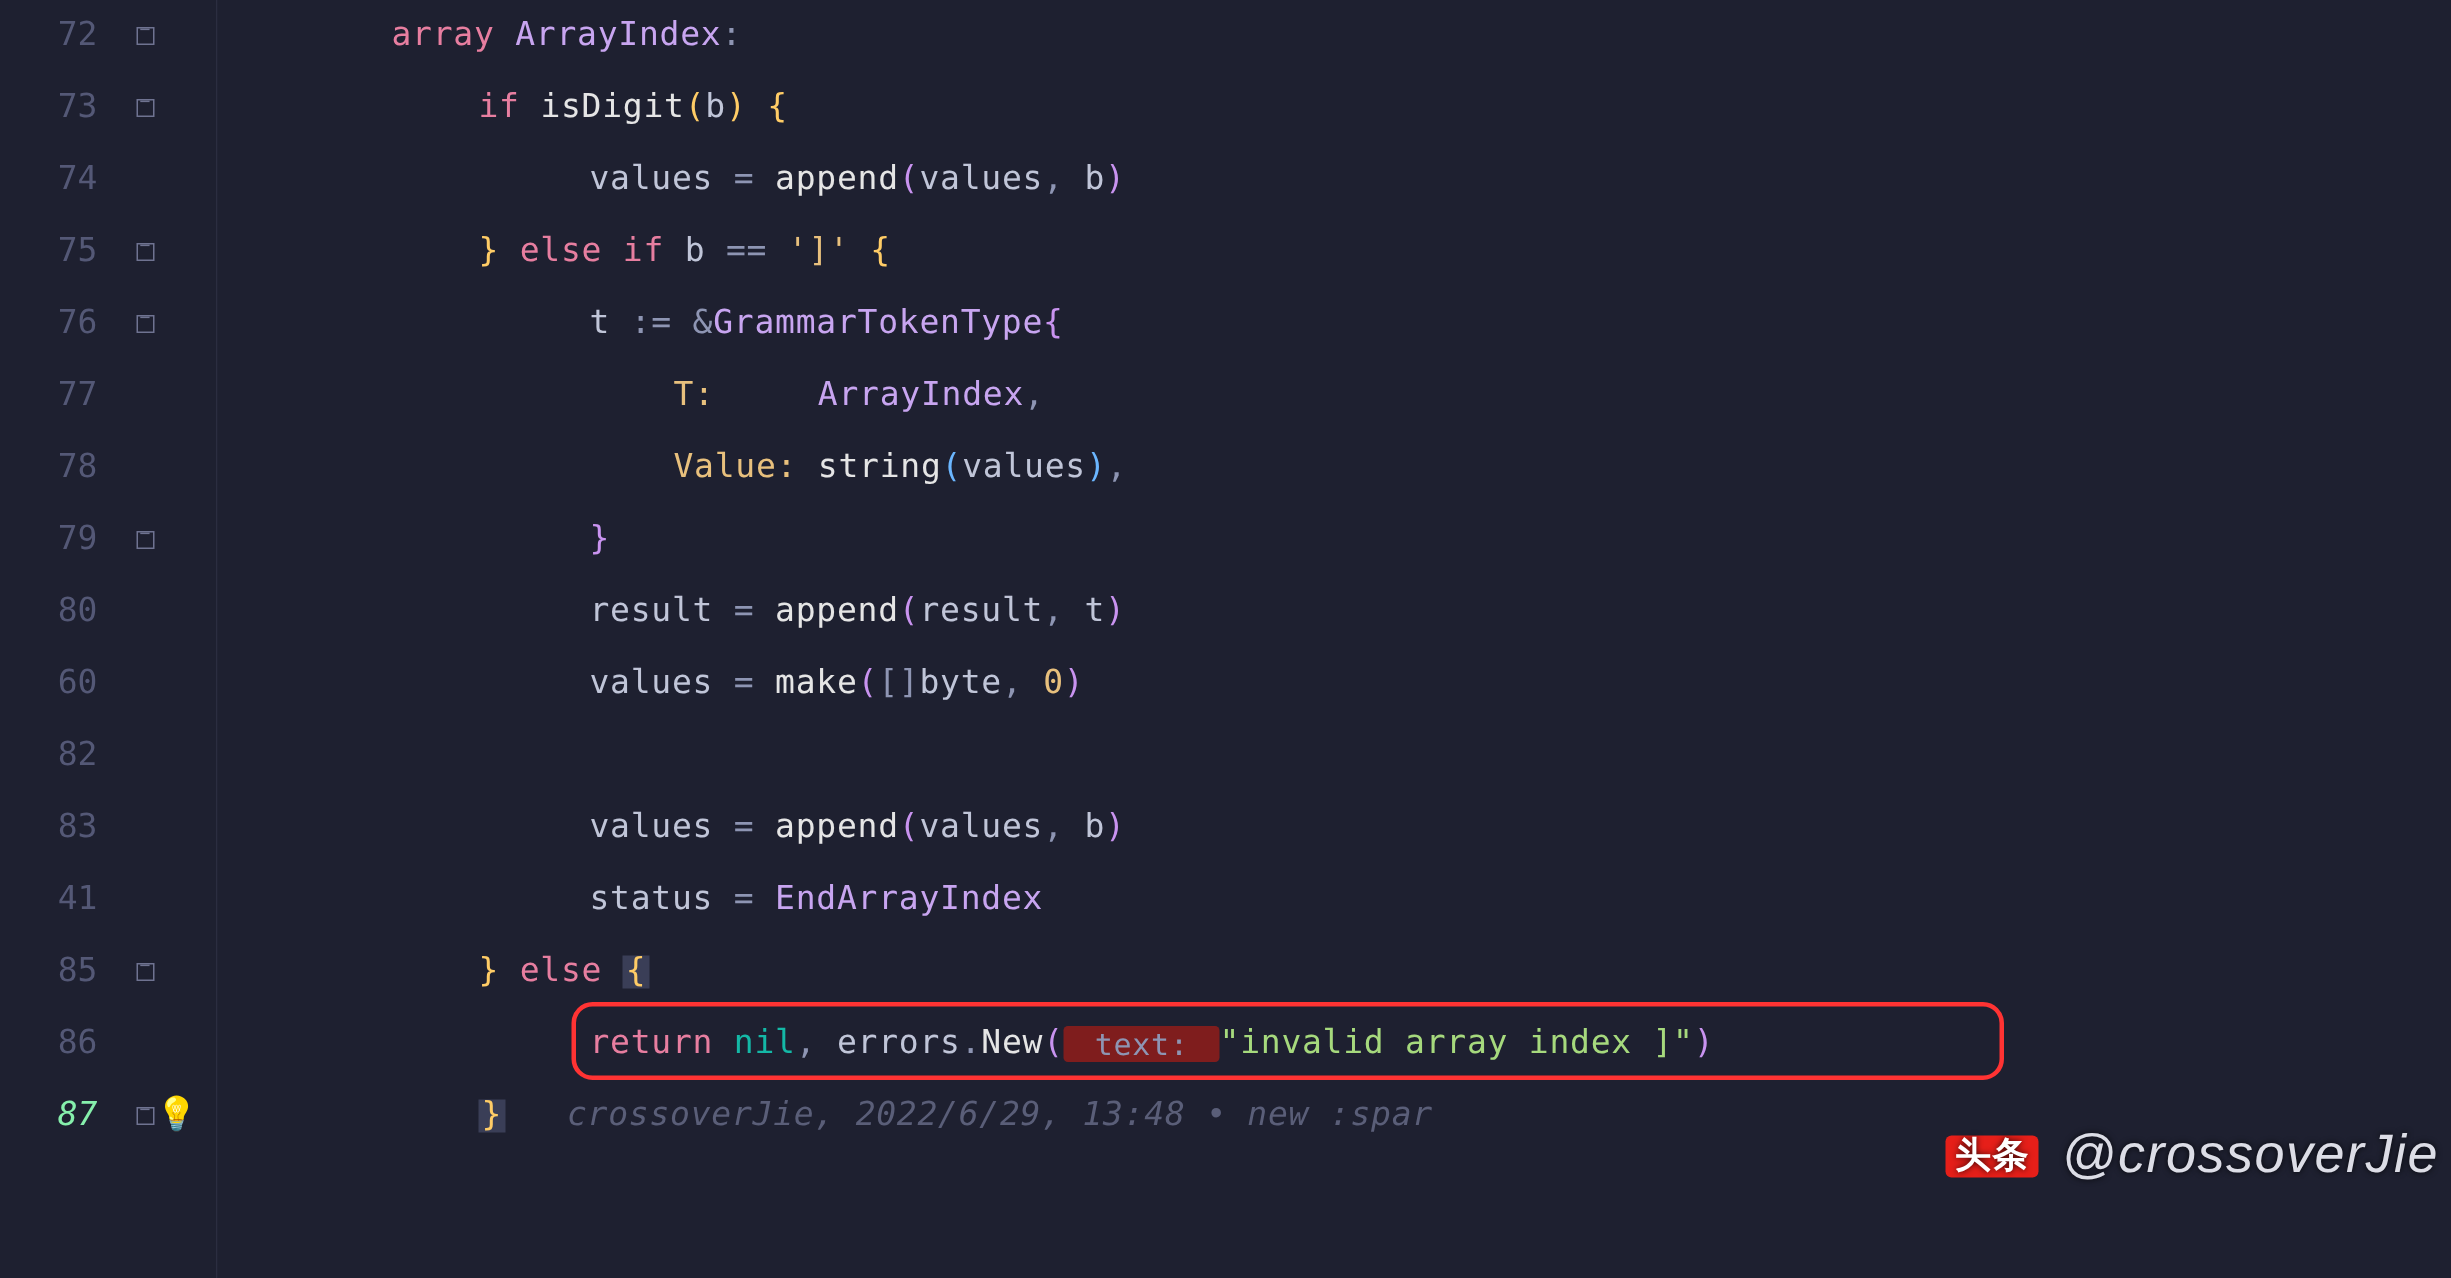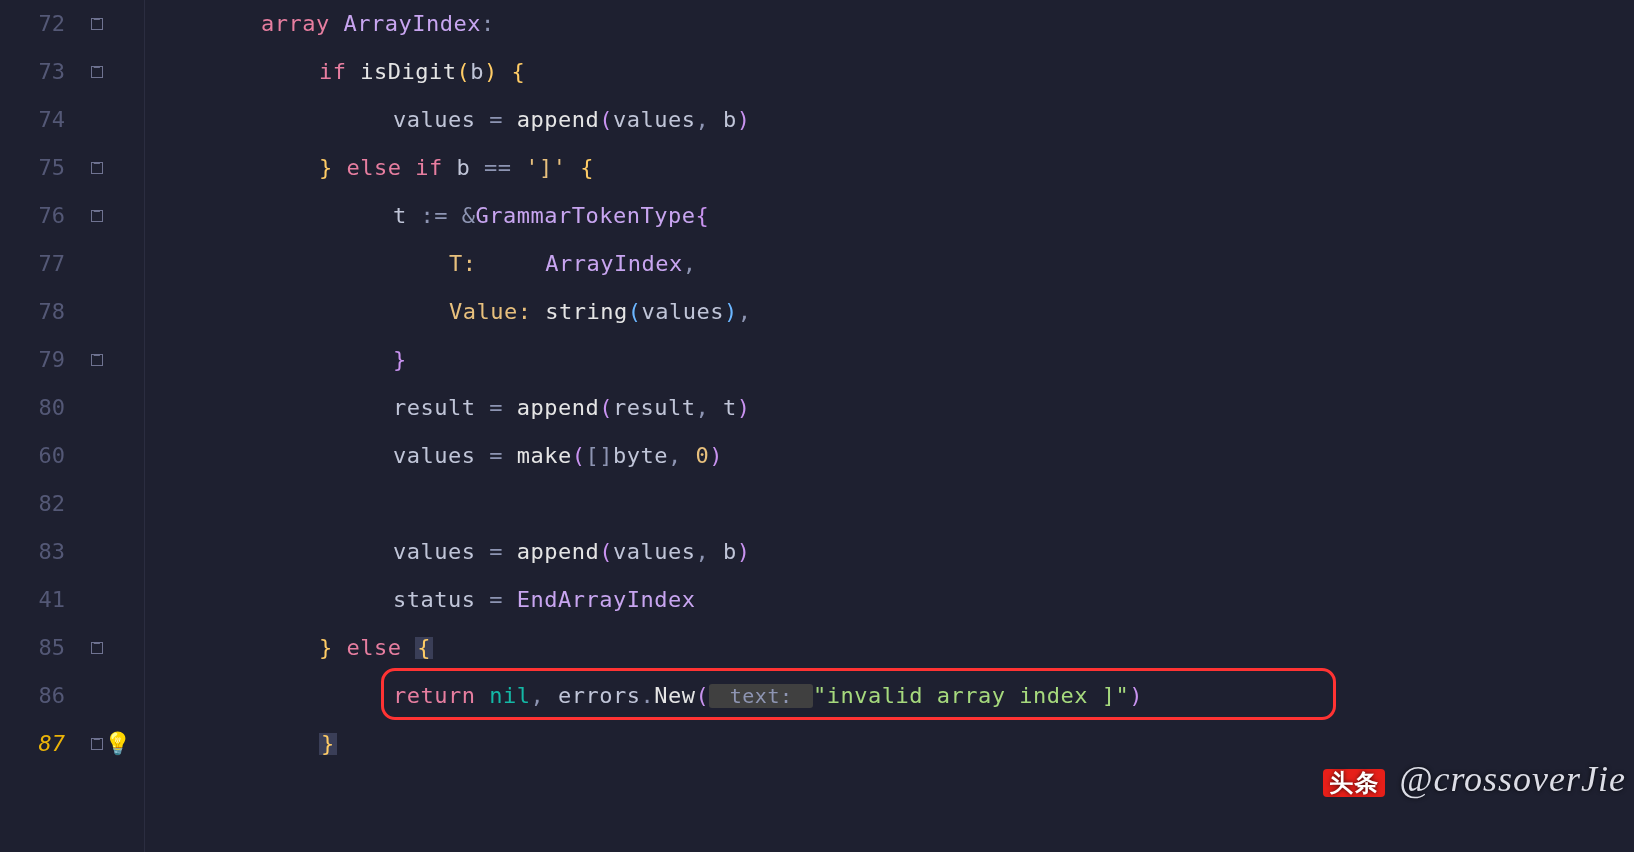--- a/index.html
+++ b/index.html
@@ -28,21 +28,21 @@
   .gutter-line {
     height: 48px;
     display: flex;
     align-items: center;
     justify-content: flex-end;
     color: #545876;
     padding-right: 20px;
     font-size: 22px;
   }
   .gutter-line.modified {
-    color: #eab308;
+    color: #86efac;
     font-style: italic;
   }
   .fold-gutter {
     width: 60px;
     background: #1e2030;
     flex-shrink: 0;
     position: relative;
     border-right: 1px solid #2b2d40;
   }
   .fold-line {
@@ -91,21 +91,21 @@
   .punc { color: #8e95b3; }
   .op { color: #8e95b3; }
   .prop { color: #e8c07d; }      
   .ident { color: #c0c5d8; }     
   .amp { color: #8e95b3; }
   .rune { color: #e8c07d; }      
   .num { color: #e8c07d; }       
   .nil { color: #14b8a6; }       
   .str { color: #a6d97d; }      
   .hint-box {
-    background: #404040;
+    background: #7f1d1d;
     border-radius: 3px;
     padding: 2px 8px;
     color: #8e95b3;
     font-size: 20px;
   }
   .annotation { color: #5a5e78; font-style: italic; }
   .brace1 { color: #ffcc66; }
   .brace2 { color: #c993f0; }
   .brace3 { color: #6bb6ff; }
   
@@ -131,25 +131,25 @@
   }
   .change-bar {
     position: absolute;
     left: 101px;
     width: 4px;
     background: #5a7db0;
   }
   .watermark {
     position: absolute;
     right: 8px;
-    bottom: 55px;
+    bottom: 65px;
     color: #dcdde6;
     font-size: 36px;
     font-style: italic;
-    font-family: Liberation Serif, serif;
+    font-family: Liberation Sans, sans-serif;
     text-shadow: 0 0 4px rgba(0,0,0,0.8);
     font-weight: 500;
     letter-spacing: 1px;
     z-index: 20;
   }
   .watermark-logo {
     display:inline-block;
     background: #e61f19;
     color: #fff;
     font-style: normal;
@@ -290,21 +290,21 @@
 
     <div class="code-line" style="position:relative;">
       <div class="highlight-box" style="left:232px; width:955px; top:-4px;"></div>
       <span style="width:244px;display:inline-block;"></span>
       <span class="kw">return</span><span class="plain"> </span><span class="nil">nil</span><span class="punc">, </span><span class="ident">errors</span><span class="punc">.</span><span class="fn">New</span><span class="brace2">(</span><span class="hint-box"> text: </span><span class="str">"invalid array index ]"</span><span class="brace2">)</span>
     </div>
 
     <div class="code-line" style="position:relative;">
       <span class="bulb" style="left:-45px;position:absolute;">💡</span>
       <span style="width:170px;display:inline-block;"></span>
-      <span class="brace1 cursor-hl">}</span>
+      <span class="brace1 cursor-hl">}</span><span class="annotation">   crossoverJie, 2022/6/29, 13:48 • new :spar</span>
     </div>
 
   </div>
 </div>
 
 <div class="watermark">
   <span class="watermark-logo">头条</span><span> @crossoverJie</span>
 </div>
 
 </body></html>

